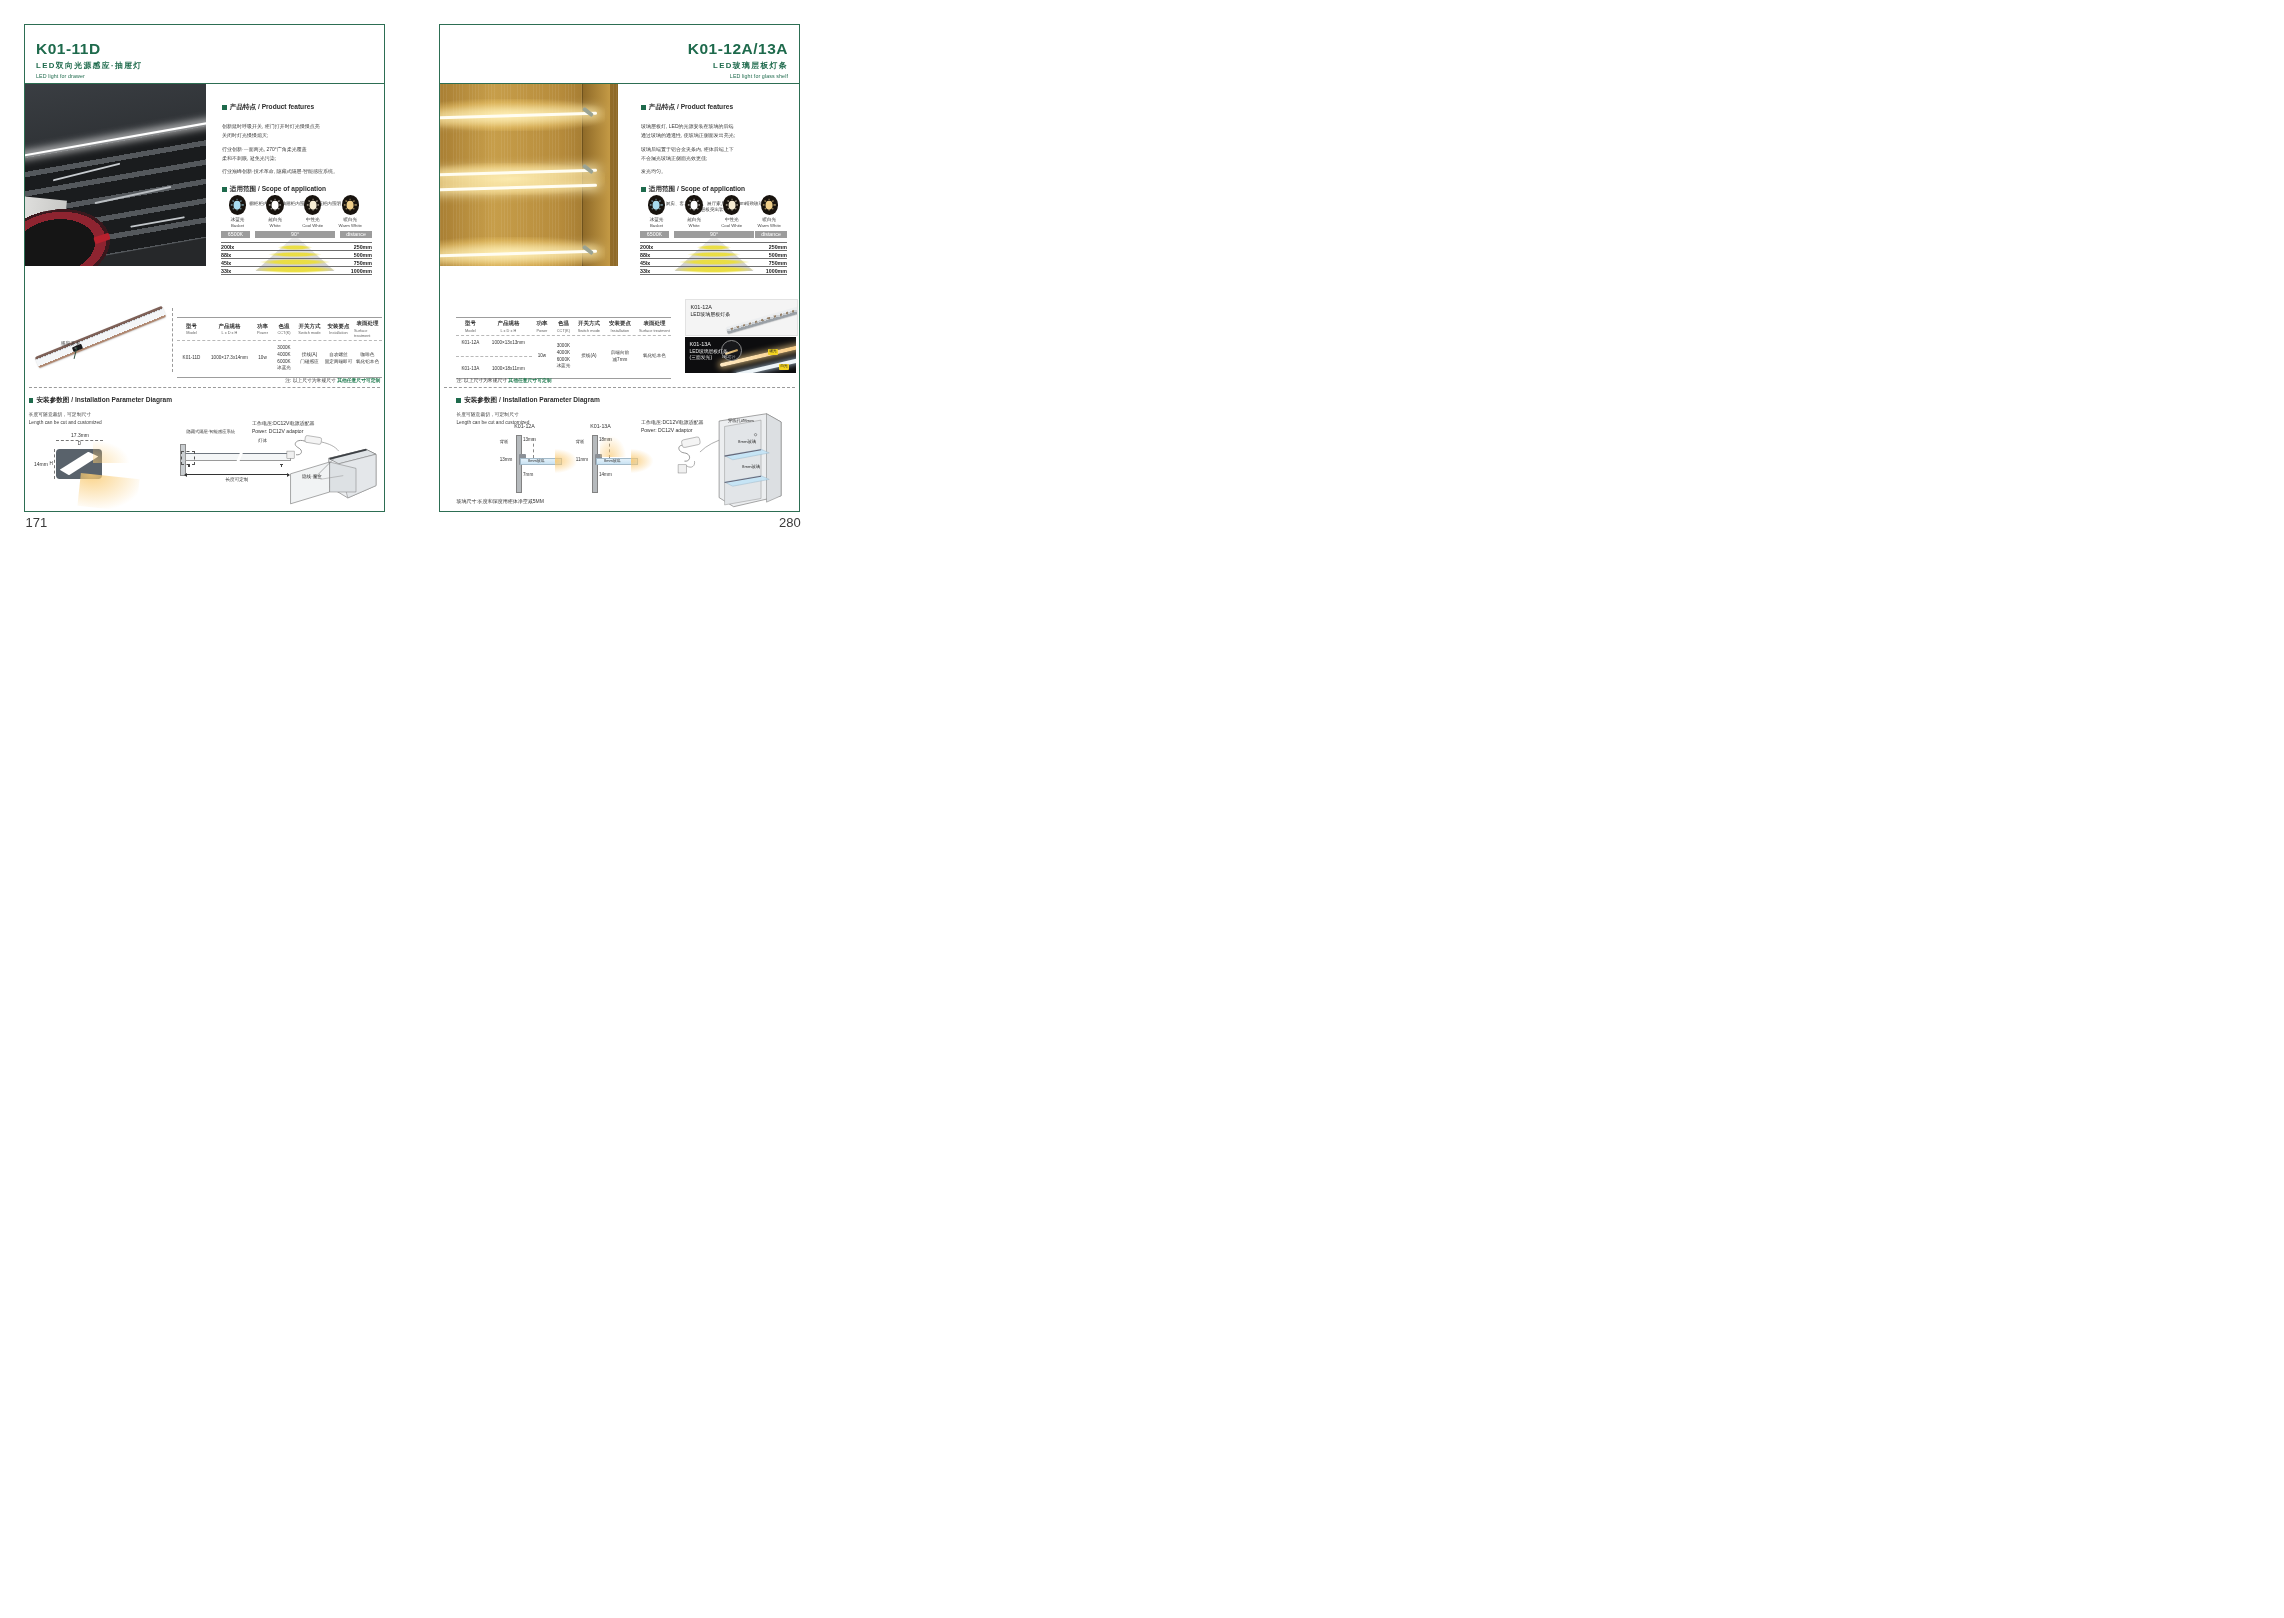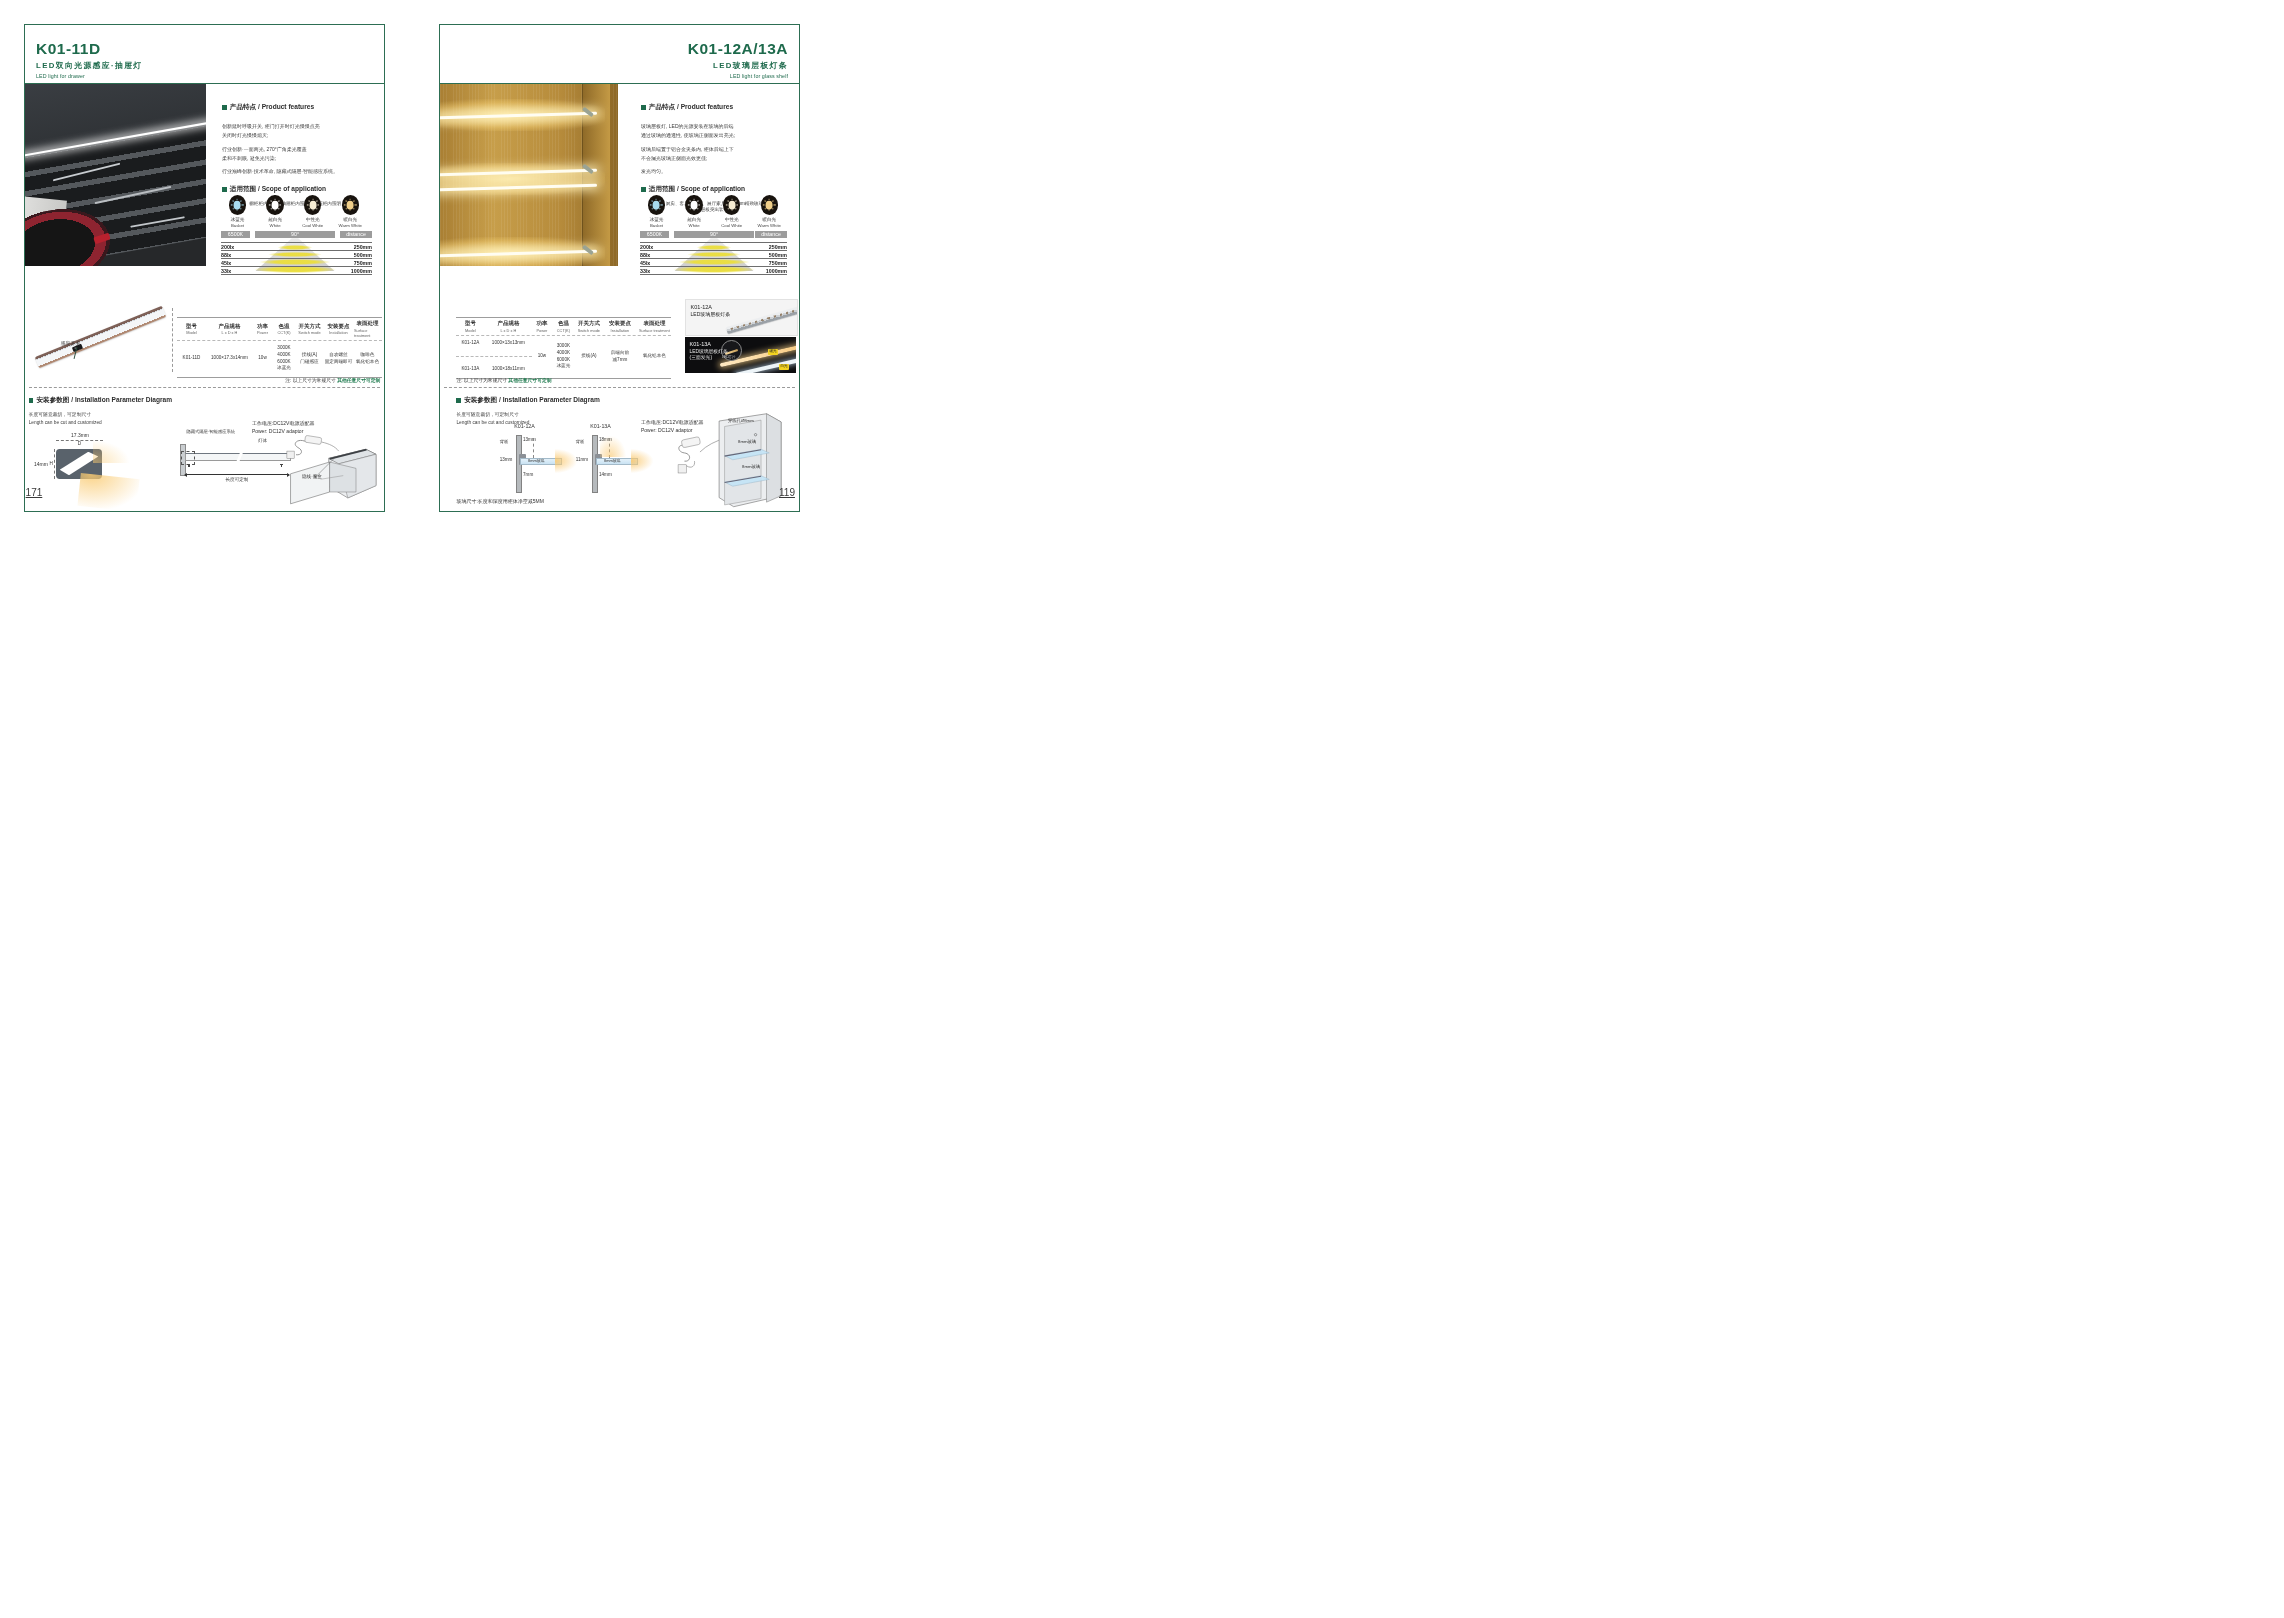--- a/index.html
+++ b/index.html
@@ -1,21 +1,21 @@
 <!DOCTYPE html>
 <html style="font-size:7.3px"><head>
 <meta charset="utf-8">
 <style>
   html,body{margin:0;padding:0;background:#fff;}
   body{font-family:"Liberation Sans","DejaVu Sans",sans-serif;color:#333;}
   .canvas{position:relative;width:827px;height:539px;background:#fff;overflow:hidden;}
   .page{position:absolute;top:24px;width:359px;height:486px;border:0.5px solid #2d6e53;background:#fff;}
   .page.pl{left:24px;}
   .page.pr{left:439px;}
-  .pageno{position:absolute;top:487px;font-size:10px;color:#3a3a3a;text-decoration:underline;}
+  .pageno{position:absolute;top:515px;font-size:13px;color:#3a3a3a;}
   .pageno.n1{left:25.6px;}
   .pageno.n2{left:779px;}
 
   
   .hdr{position:absolute;top:15.5px;}
   .hdr.hl{left:11px;text-align:left;}
   .hdr.hr{right:11px;text-align:right;}
   .model{font-size:15.5px;font-weight:bold;color:#1e6a4c;letter-spacing:0.5px;line-height:1;}
   .tzh{font-size:7.8px;font-weight:bold;color:#1e6a4c;letter-spacing:1.4px;margin-top:4.1px;}
   .ten{font-size:5.3px;color:#1e6a4c;margin-top:1.8px;letter-spacing:0.1px;}
@@ -715,16 +715,16 @@
         <path d="M124,156 L204,142 L222,150 L142,165 Z" fill="rgba(195,227,246,.9)" stroke="#9ab6c8" stroke-width="1"></path>
         <line x1="124" y1="157" x2="204" y2="143" stroke="#667" stroke-width="2.4"></line>
       </svg>
       <div class="cb-hole">穿线孔Ø8mm</div>
       <div class="cb-sh1">8mm玻璃</div>
       <div class="cb-sh2">8mm玻璃</div>
     </div>
 
     <div class="gnote">玻璃尺寸:长度和深度用柜体净空减5MM</div>
   </section>
-  <div class="pageno n2">119</div>
+  <div class="pageno n2">280</div>
 
 </div>
 
 
 </body></html>

